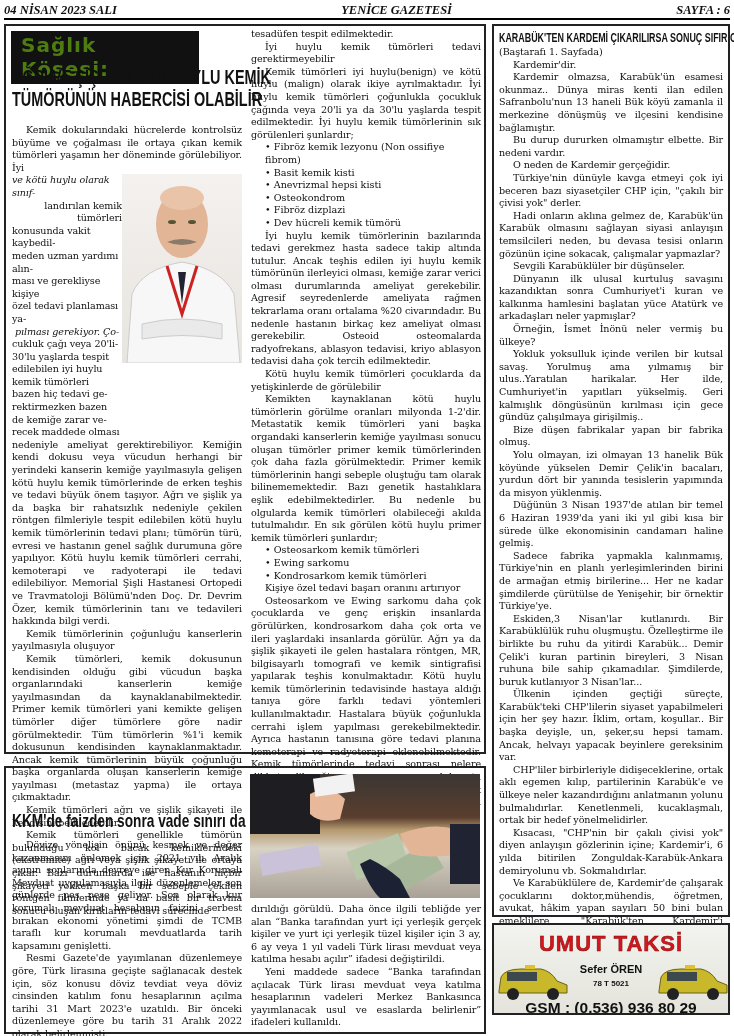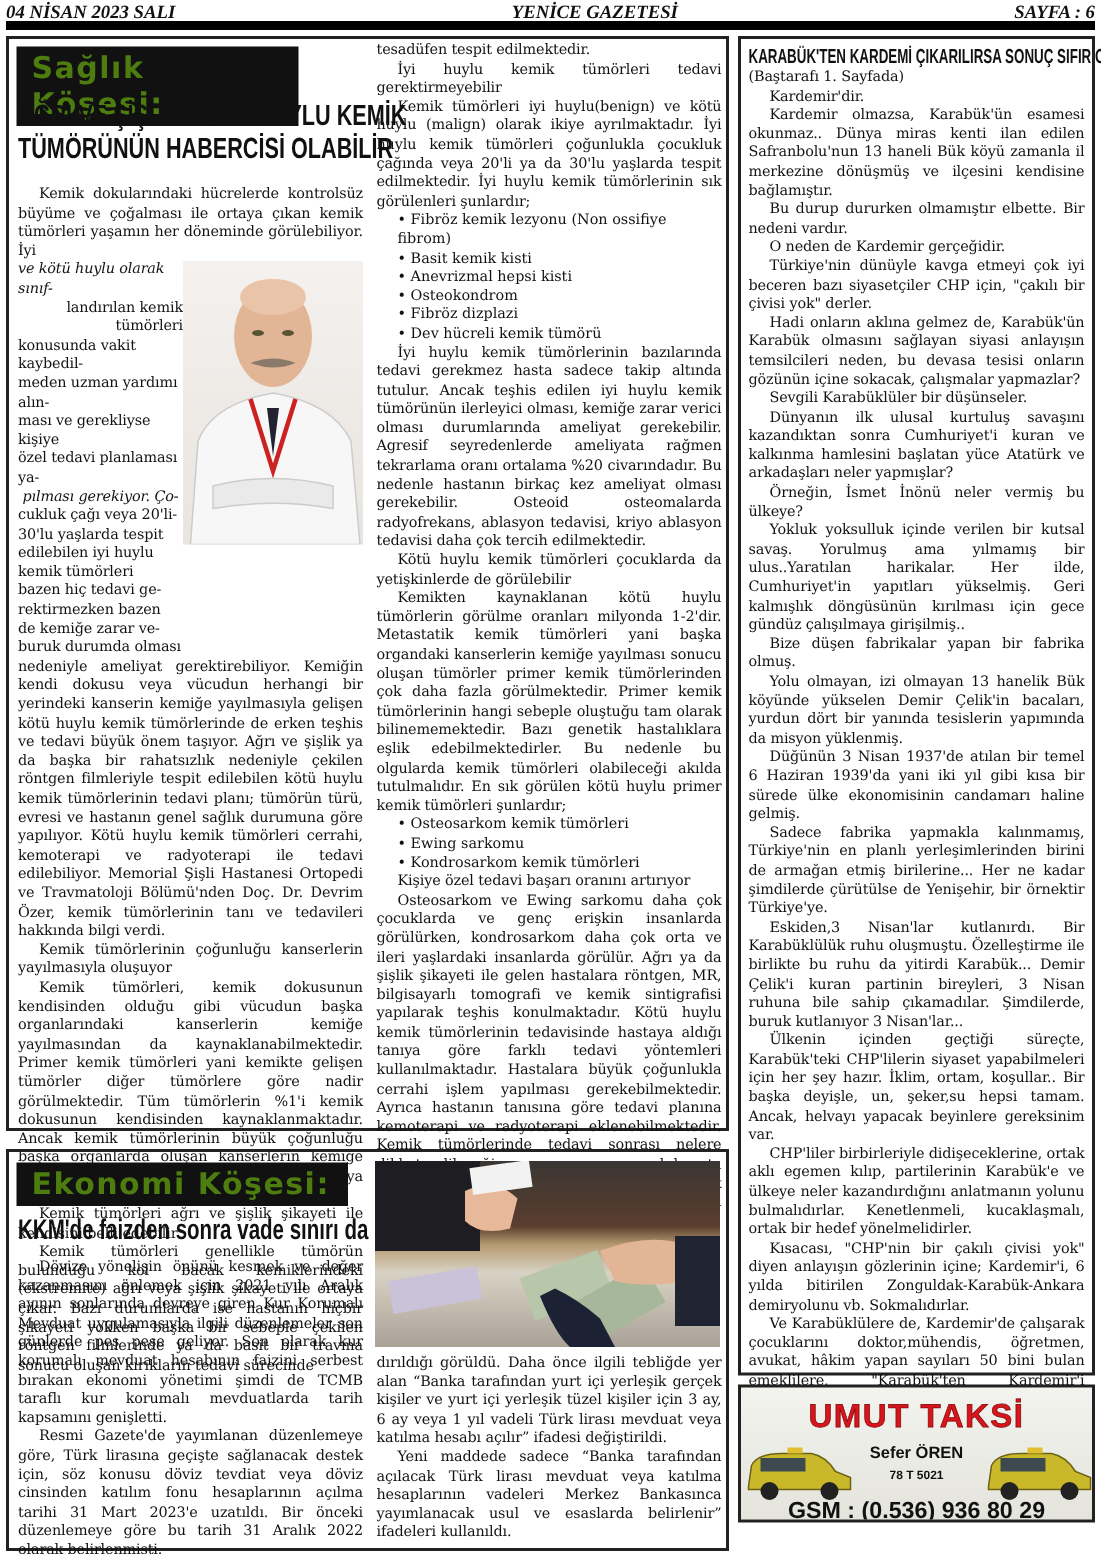--- a/index.html
+++ b/index.html
@@ -1,17 +1,17 @@
 <!DOCTYPE html>
 <html><head>
 <meta charset="utf-8">
 <style>
   * { box-sizing: border-box; margin: 0; padding: 0; }
   body { width: 734px; height: 1036px; background: #fff; font-family: "DejaVu Serif", serif; color: #111; position: relative; overflow: hidden; }
-  .masthead { position: absolute; left: 4px; top: 2px; width: 726px; height: 18px; display: flex; justify-content: space-between; align-items: center; font-family: "Liberation Serif", serif; font-style: italic; font-weight: bold; font-size: 12.5px; border-bottom: 6px solid #000000; }
+  .masthead { position: absolute; left: 4px; top: 2px; width: 726px; height: 18px; display: flex; justify-content: space-between; align-items: center; font-family: "Liberation Serif", serif; font-style: italic; font-weight: bold; font-size: 12.5px; border-bottom: 2px solid #000000; }
   .box { position: absolute; border: 2px solid #222; }
   .para { font-size: 9.6px; line-height: 12.6px; text-align: justify; text-indent: 14px; letter-spacing: -0.1px; }
   .para.noindent { text-indent: 0; }
   .corner-tag { display: inline-block; background: #111; color: #4d7c0f; font-family: "DejaVu Sans", sans-serif; font-weight: bold; font-size: 20px; padding: 2px 12px 3px 10px; letter-spacing: 1px; }
   .headline { font-family: "Liberation Sans", sans-serif; font-weight: bold; font-stretch: condensed; transform-origin: left top; color: #111; }
   ul.blist { list-style: none; font-size: 9.6px; line-height: 12.6px; padding-left: 14px; }
   ul.blist li::before { content: "• "; }
   .col { position: absolute; }
   .photo { position: absolute; }
 </style>
@@ -44,21 +44,21 @@
         <p class="para noindent" style="text-align:left;">ması ve gerekliyse kişiye</p>
         <p class="para noindent" style="text-align:left;">özel tedavi planlaması ya-</p>
         <p class="para noindent" style="text-align:center;font-style:italic;">pılması gerekiyor. Ço-</p>
         <p class="para noindent" style="text-align:left;">cukluk çağı veya 20'li-</p>
         <p class="para noindent" style="text-align:left;">30'lu yaşlarda tespit</p>
         <p class="para noindent" style="text-align:left;">edilebilen iyi huylu</p>
         <p class="para noindent" style="text-align:left;">kemik tümörleri</p>
         <p class="para noindent" style="text-align:left;">bazen hiç tedavi ge-</p>
         <p class="para noindent" style="text-align:left;">rektirmezken bazen</p>
         <p class="para noindent" style="text-align:left;">de kemiğe zarar ve-</p>
-        <p class="para noindent" style="text-align:left;">buruk durumda olması</p>
+        <p class="para noindent" style="text-align:left;">recek maddede olması</p>
       </div>
       <div style="width:120px; height:189px; position:relative; background:linear-gradient(#f4f1ee,#e8e4e0); overflow:hidden;">
         <svg width="120" height="189" viewBox="0 0 120 189">
           <path d="M5 189 L10 120 Q20 95 60 88 Q100 95 112 120 L118 189 Z" fill="#f7f7f7" stroke="#ccc"></path>
           <path d="M45 92 L60 140 L75 92" fill="none" stroke="#c22" stroke-width="3"></path>
           <path d="M56 98 L60 130 L64 98 Z" fill="#223"></path>
           <ellipse cx="60" cy="50" rx="26" ry="34" fill="#e2b596"></ellipse>
           <ellipse cx="60" cy="24" rx="22" ry="12" fill="#e9c4a8"></ellipse>
           <path d="M45 68 Q60 62 75 68 Q60 74 45 68 Z" fill="#8a7a6a"></path>
           <ellipse cx="50" cy="48" rx="4" ry="2" fill="#553"></ellipse>
@@ -93,23 +93,20 @@
       <li>Osteosarkom kemik tümörleri</li>
       <li>Ewing sarkomu</li>
       <li>Kondrosarkom kemik tümörleri</li>
     </ul>
     <p class="para">Kişiye özel tedavi başarı oranını artırıyor</p>
     <p class="para">Osteosarkom ve Ewing sarkomu daha çok çocuklarda ve genç erişkin insanlarda görülürken, kondrosarkom daha çok orta ve ileri yaşlardaki insanlarda görülür. Ağrı ya da şişlik şikayeti ile gelen hastalara röntgen, MR, bilgisayarlı tomografi ve kemik sintigrafisi yapılarak teşhis konulmaktadır. Kötü huylu kemik tümörlerinin tedavisinde hastaya aldığı tanıya göre farklı tedavi yöntemleri kullanılmaktadır. Hastalara büyük çoğunlukla cerrahi işlem yapılması gerekebilmektedir. Ayrıca hastanın tanısına göre tedavi planına kemoterapi ve radyoterapi eklenebilmektedir. Kemik tümörlerinde tedavi sonrası nelere dikkat edileceği ve ne zaman normal hayata dönüleceği yapılacak tedavilere göre farklılık göstermektedir. Hastaların tedavi sonrası kontrolleri aksatmaması da çok önemlidir.</p>
   </div>
 </div>
 
 <div class="box" style="left:4px; top:766px; width:482px; height:268px;">
-  <div style="position:absolute; left:5px; top:7px;">
-    <span class="corner-tag">Ekonomi Köşesi:</span>
-  </div>
   <div class="headline" style="position:absolute; left:6px; top:42px; font-size:19px; line-height:22px; transform:scaleX(0.72); white-space:nowrap;">KKM'de faizden sonra vade sınırı da kalktı</div>
   <div class="col" style="left:6px; top:71px; width:230px;">
     <p class="para">Dövize yönelişin önünü kesmek ve değer kazanmasını önlemek için 2021 yılı Aralık ayının sonlarında devreye giren Kur Korumalı Mevduat uygulamasıyla ilgili düzenlemeler son günlerde peş peşe geliyor. Son olarak kur korumalı mevduat hesabının faizini serbest bırakan ekonomi yönetimi şimdi de TCMB taraflı kur korumalı mevduatlarda tarih kapsamını genişletti.</p>
     <p class="para">Resmi Gazete'de yayımlanan düzenlemeye göre, Türk lirasına geçişte sağlanacak destek için, söz konusu döviz tevdiat veya döviz cinsinden katılım fonu hesaplarının açılma tarihi 31 Mart 2023'e uzatıldı. Bir önceki düzenlemeye göre bu tarih 31 Aralık 2022 olarak belirlenmişti.</p>
 
   </div>
   <div class="photo" style="left:244px; top:6px; width:230px; height:124px; background:linear-gradient(180deg,#3a3633 0%,#5a3e2e 35%,#b69a6f 45%,#d8d2c4 60%,#a9a196 100%); overflow:hidden;">
     <svg width="230" height="124" viewBox="0 0 230 124">
       <rect x="0" y="0" width="70" height="60" fill="#1d1d22"></rect>
       <path d="M60 20 Q80 10 95 25 L90 45 Q70 50 60 40 Z" fill="#e7b899"></path>

